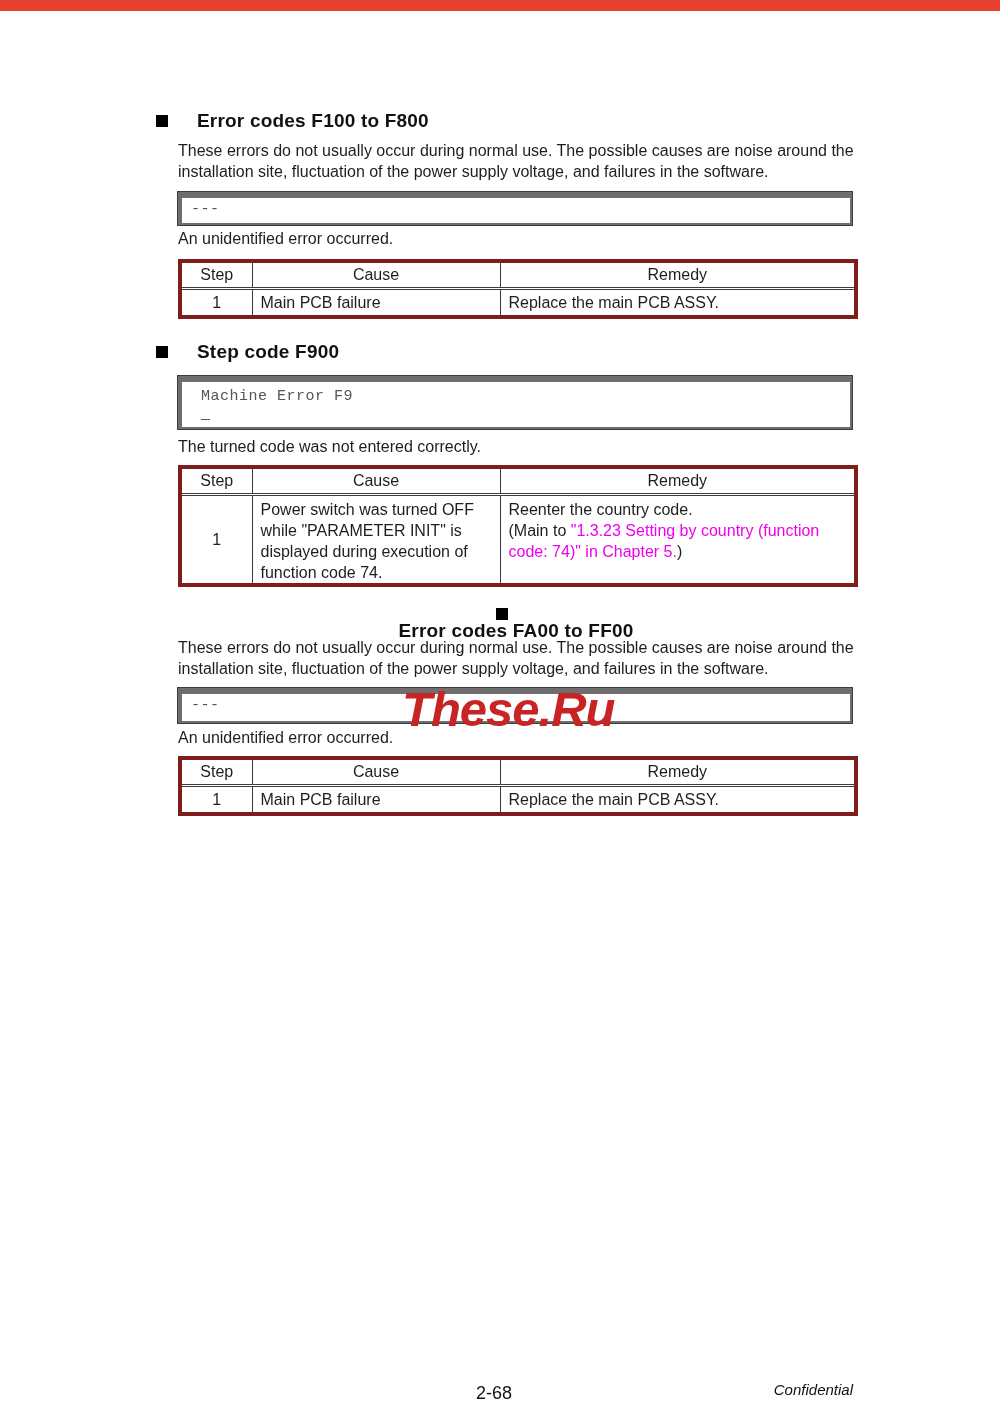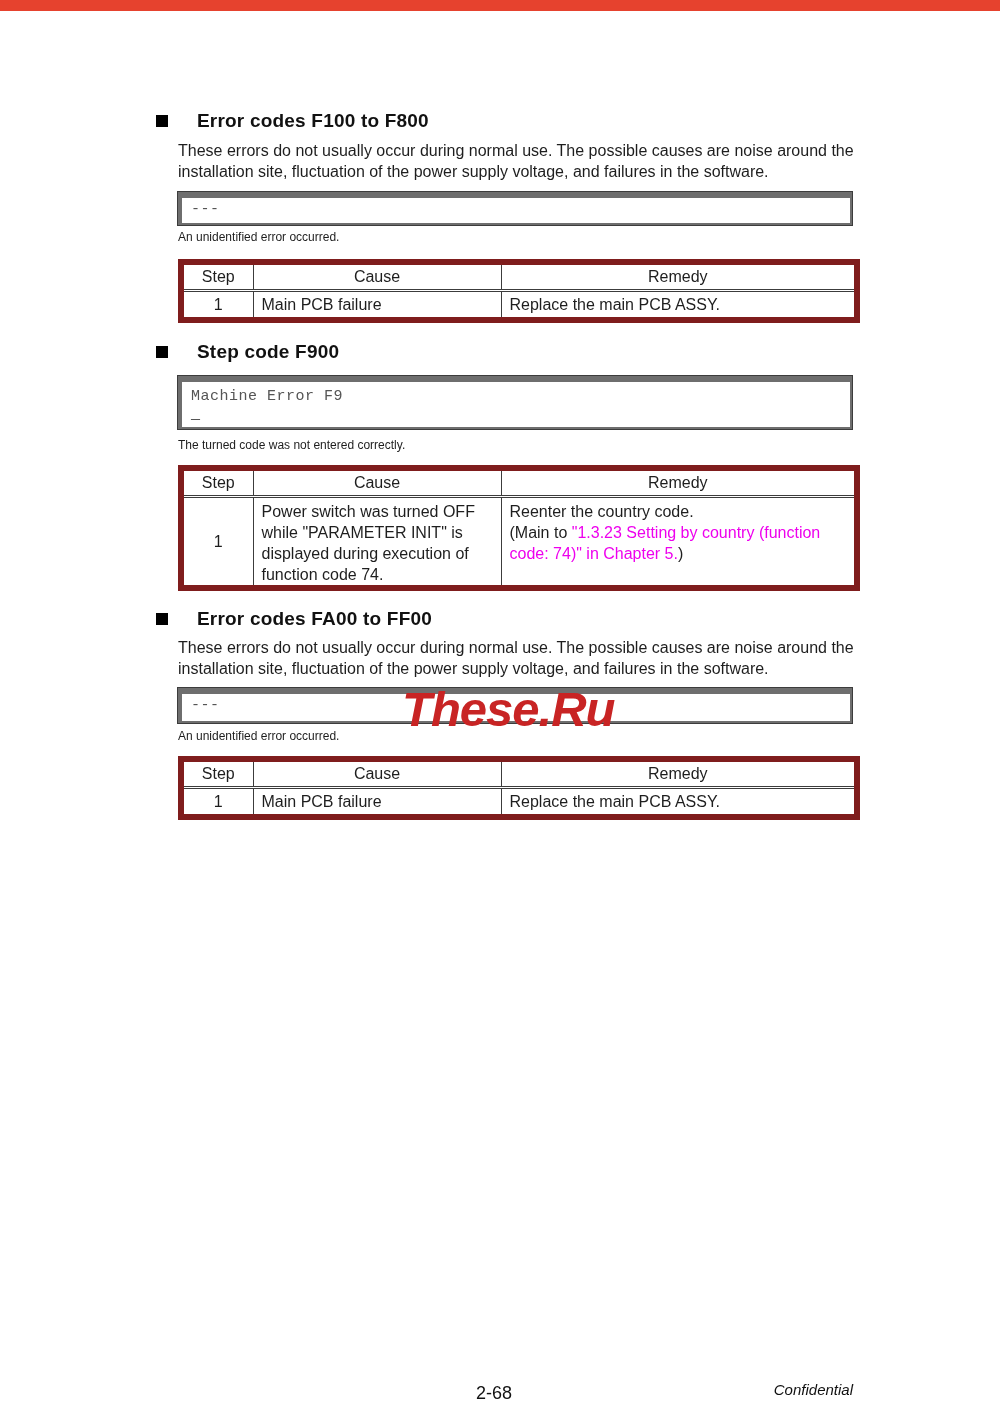--- a/index.html
+++ b/index.html
@@ -18,26 +18,26 @@
 
   .lcd {
     box-sizing:border-box; background:#fff;
     border:2px solid #6e6e6e; border-top-width:6px; border-left-width:4px;
     outline:1.5px solid #3c3c3c;
     font-family:"Liberation Mono", "DejaVu Sans Mono", monospace;
     color:#555; letter-spacing:0.5px;
   }
   .lcd .lcd-line { padding-left:9px; font-size:15px; line-height:23px; }
   .lcd.one-line .lcd-line { line-height:22px; padding-top:1px; }
-  .lcd.two-line { padding-top:3px; }
+  .lcd.two-line { padding-top:3px;padding-left:10px; }
 
-  .caption { margin:0; font-size:12px; color:#1e1e1e; }
+  .caption { margin:0; font-size:16px; color:#1e1e1e; }
 
   table.err { border-collapse:collapse; table-layout:fixed; width:676px; background:#fff;
-              border:6px solid #7f1d1d; }
+              border:4px solid #7f1d1d; }
   table.err th {
     font-weight:normal; font-size:16px; color:#1e1e1e; text-align:center;
     border:1.5px solid #3c3c3c; border-bottom:3px double #3c3c3c;
     height:24px; padding:0;
   }
   table.err td {
     font-size:16px; color:#1e1e1e; border:1.5px solid #3c3c3c;
     padding:2px 8px; vertical-align:middle; line-height:21px;
   }
   table.err td.step { text-align:center; padding:2px 0; }
@@ -117,21 +117,21 @@
         <td class="step">1</td>
         <td class="multi">Power switch was turned OFF while "PARAMETER INIT" is displayed during execution of function code 74.</td>
         <td class="multi">
           <div>Reenter the country code.</div>
           <div><span>(Main to </span><span class="ref-link" style="color: rgb(238, 0, 238);">"1.3.23 Setting by country (function code: 74)" in Chapter 5.</span><span>)</span></div>
         </td>
       </tr>
     </tbody>
   </table>
 
-  <div class="abs heading-row" style="left:137px; top:608px; width:720px;">
+  <div class="abs heading-row" style="left:137px; top:608px; width:720px;flex-direction:column;">
     <span class="bullet"></span>
     <h2>Error codes FA00 to FF00</h2>
   </div>
   <p class="abs intro" style="left:178px; top:637px;">These errors do not usually occur during normal use. The possible causes are noise around the installation site, fluctuation of the power supply voltage, and failures in the software.</p>
   <div class="abs lcd one-line" style="left:178px; top:688px; width:674px; height:35px;">
     <div class="lcd-line">---</div>
   </div>
   <div class="watermark" style="left: 402px; top: 681px; color: rgb(200, 36, 36);">These.Ru</div>
   <p class="abs caption" style="left:178px; top:729px;">An unidentified error occurred.</p>
   <table class="err abs" style="left:178px; top:756px;">

